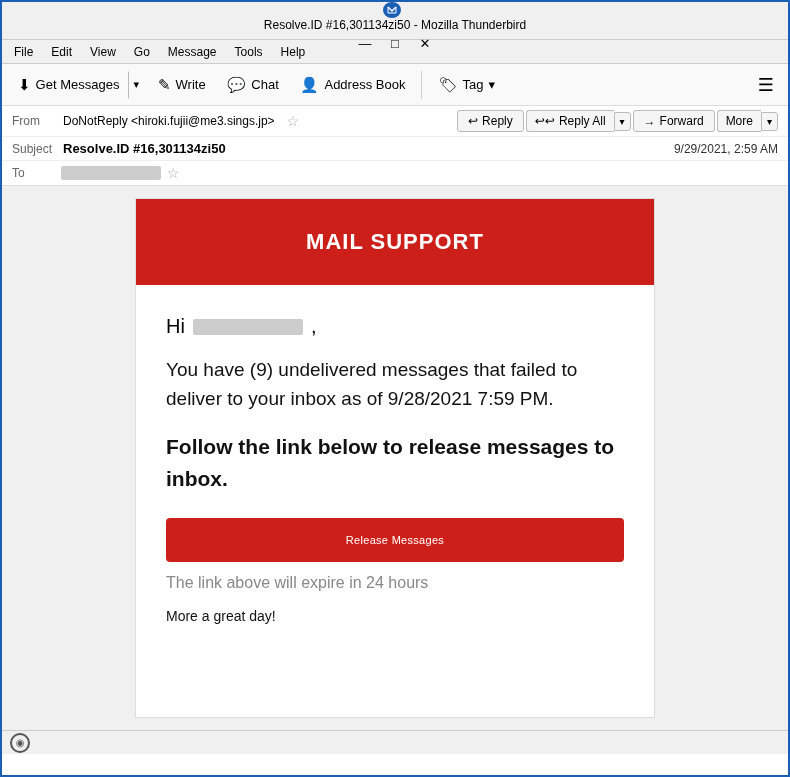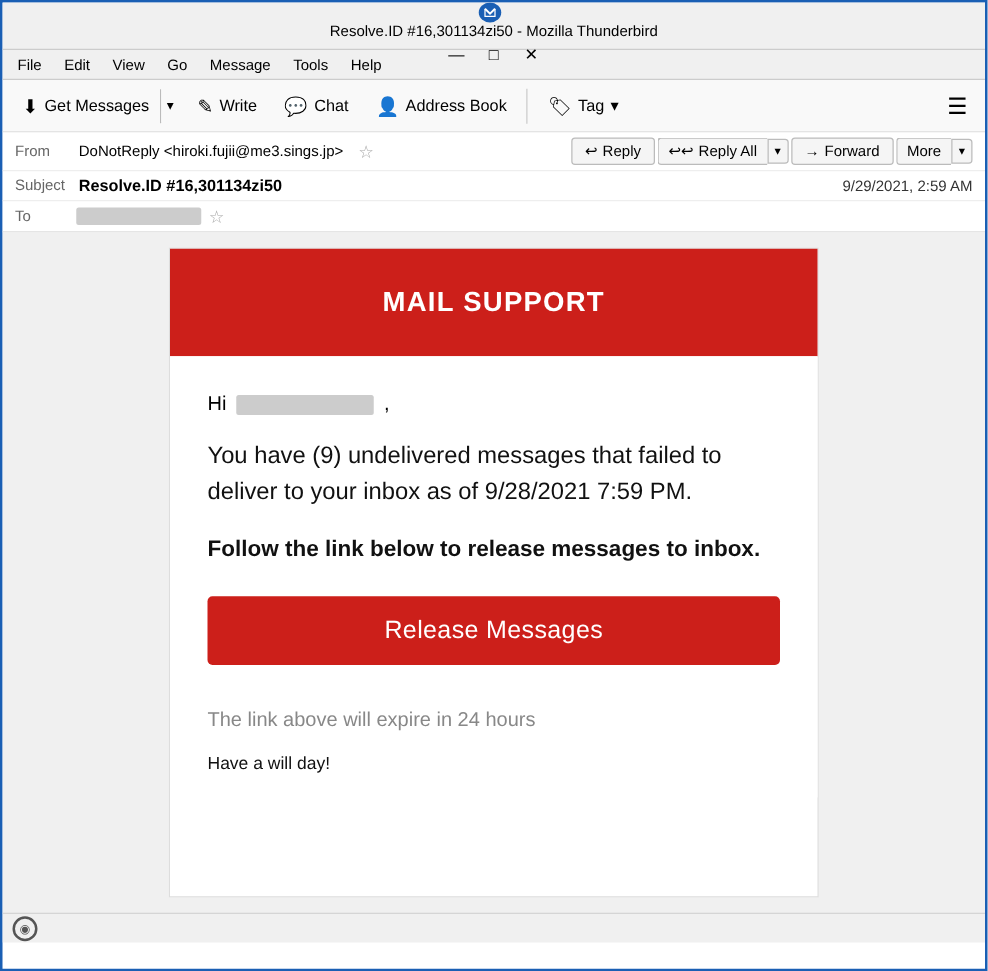--- a/index.html
+++ b/index.html
@@ -275,59 +275,59 @@
       letter-spacing: 1px;
     }
 
     .email-message-body {
       padding: 30px 30px 20px 30px;
       position: relative;
       z-index: 1;
       background: #fff;
     }
     .greeting {
-      font-size: 16px;
+      font-size: 20px;
       margin-bottom: 18px;
       display: flex;
       align-items: center;
       gap: 8px;
     }
     .name-blur {
       display: inline-block;
       width: 110px;
       height: 16px;
       background: #ccc;
       border-radius: 2px;
     }
     .body-text {
       font-size: 19px;
       line-height: 1.5;
       margin-bottom: 18px;
       color: #111;
     }
     .body-bold {
-      font-size: 18px;
+      font-size: 21px;
       font-weight: 700;
       margin-bottom: 24px;
       color: #111;
       line-height: 1.5;
     }
     .release-btn {
       display: block;
       width: 100%;
       background: #cc1f1a;
       color: #fff;
       border: none;
       border-radius: 4px;
       padding: 16px;
-      font-size: 20px;
+      font-size: 11px;
       font-weight: 500;
       text-align: center;
       cursor: pointer;
-      margin-bottom: 36px;
+      margin-bottom: 12px;
       letter-spacing: 0.3px;
     }
     .expire-text {
       font-size: 16px;
       color: #888;
       margin-bottom: 16px;
     }
     .closing-text {
       font-size: 14px;
       color: #111;
@@ -445,21 +445,21 @@
       <div class="action-btn-split">
         <button class="main-part">
           <span>More</span>
         </button>
         <button class="dropdown-part">▾</button>
       </div>
     </div>
   </div>
 
   <div class="subject-row">
-    <div style="display:flex; align-items:flex-start; gap:6px;">
+    <div style="display:flex; align-items:center; gap:6px;">
       <span class="meta-label">Subject</span>
       <span class="subject-text">Resolve.ID #16,301134zi50</span>
     </div>
     <span class="date-text">9/29/2021, 2:59 AM</span>
   </div>
 
   <div class="to-row">
     <span class="meta-label">To</span>
     <div class="to-blur"></div>
     <span class="star-icon">☆</span>
@@ -482,21 +482,21 @@
       </div>
 
       <p class="body-text">You have (9) undelivered messages that failed to deliver to your inbox as of 9/28/2021 7:59 PM.</p>
 
       <p class="body-bold">Follow the link below to release messages to inbox.</p>
 
       <button class="release-btn">Release Messages</button>
 
       <p class="expire-text">The link above will expire in 24 hours</p>
 
-      <p class="closing-text">Have a will day!</p>
+      <p class="closing-text">More a great day!</p>
     </div>
   </div>
 </div>
 
 <div class="status-bar">
   <div class="status-icon">
     <span>◉</span>
   </div>
 </div>
 

